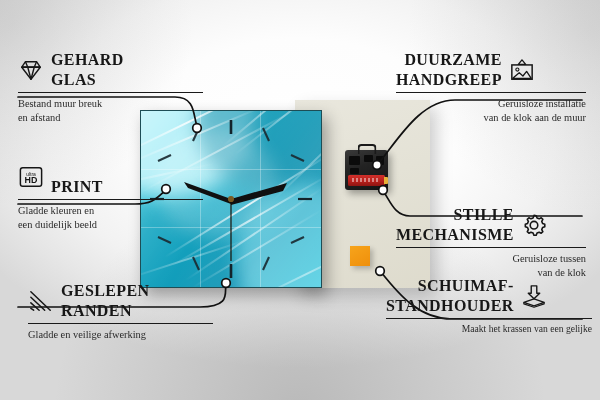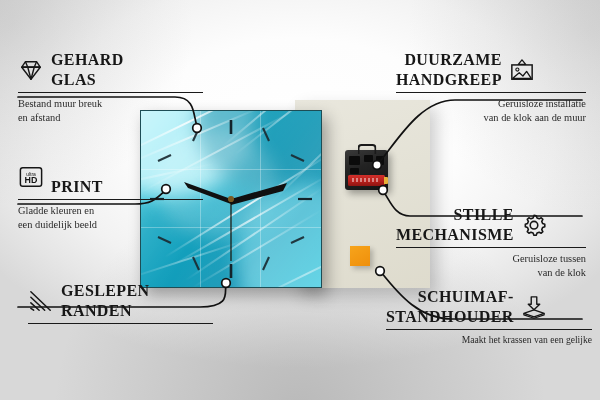--- a/index.html
+++ b/index.html
@@ -48,21 +48,21 @@
   
   #f-glas{left:18px;top:50px;}
   #f-print{left:18px;top:157px;}
   #f-randen{left:28px;top:281px;}
   
   #f-handgreep{left:396px;top:50px;}
   #f-mechanisme{left:396px;top:166px;margin-top:39px;}
   #f-standhouder{left:394px;top:276px;}
 
   
-  #f-standhouder{width:206px;left:386px;margin-top:11px;}
+  #f-standhouder{width:206px;left:386px;}
   #f-standhouder .fdesc{font-size:9.6px;}
 
   
   #wires{position:absolute;inset:0;width:600px;height:400px;pointer-events:none;}
 
   
   #photo{
     position:absolute;left:140px;top:98px;width:290px;height:192px;
   }
   
@@ -292,20 +292,23 @@
           <line x1="3" y1="21" x2="6" y2="23"></line>
         </g>
           </svg>
       </span>
       <span class="ftitle">
         <span>GESLEPEN</span><br>
         <span>RANDEN</span>
       </span>
     </div>
     <div class="rule"></div>
+    <div class="fdesc">
+      <span>Gladde en veilige afwerking</span>
+    </div>
   </div>
 
   <div class="feature right" id="f-handgreep">
     <div class="fhead">
       <span class="ftitle">
         <span>DUURZAME</span><br>
         <span>HANDGREEP</span>
       </span>
       <span class="icon">
         <svg viewBox="0 0 28 26">

